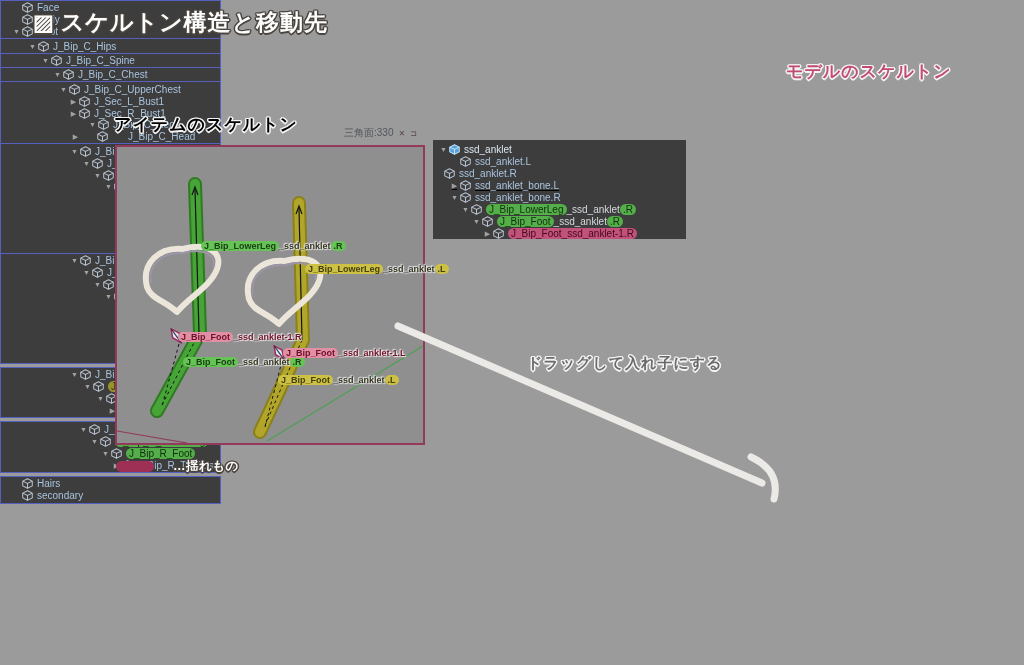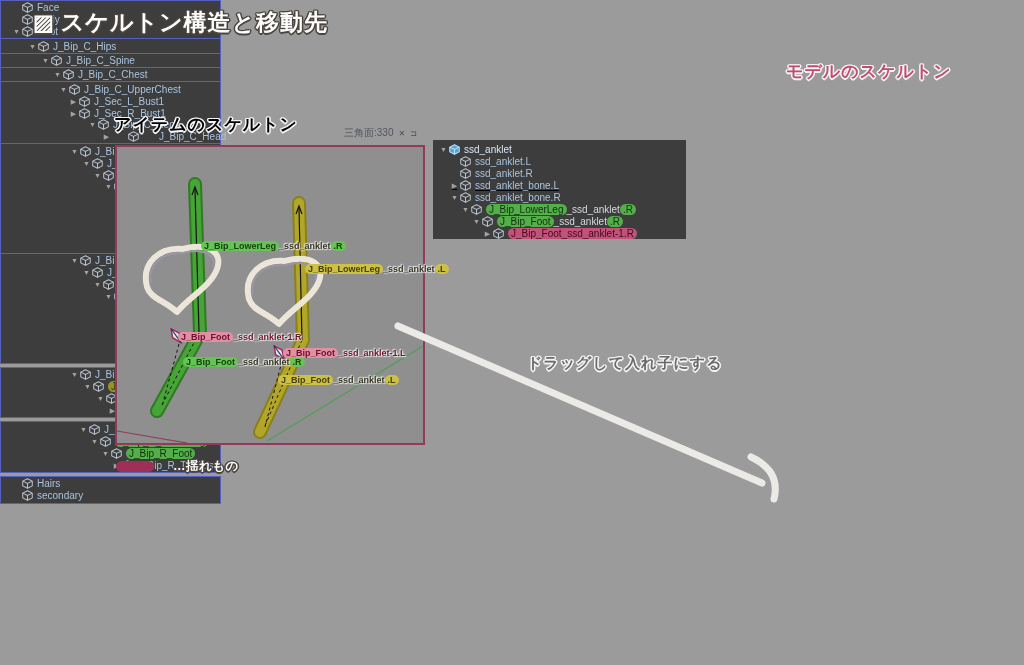--- a/index.html
+++ b/index.html
@@ -148,21 +148,21 @@
     <div class="tree-row" style="padding-left: 16px;">
       <span class="arrow"></span>
       <span class="cube">
         <svg width="11" height="11" viewBox="0 0 12 12">
           <polygon points="6,0.8 11.2,3.4 11.2,8.6 6,11.2 0.8,8.6 0.8,3.4" fill="none" stroke="#b9c3cf" stroke-width="1.1" stroke-linejoin="round"></polygon>
           <path d="M0.8,3.4 L6,6 L11.2,3.4 M6,6 L6,11.2" fill="none" stroke="#b9c3cf" stroke-width="1.1"></path>
         </svg>
       </span>
       <span class="lbl"><span>ssd_anklet.L</span></span>
     </div>
-    <div class="tree-row" style="padding-left: 16px;">
+    <div class="tree-row" style="padding-left: 0;">
       <span class="arrow"></span>
       <span class="cube">
         <svg width="11" height="11" viewBox="0 0 12 12">
           <polygon points="6,0.8 11.2,3.4 11.2,8.6 6,11.2 0.8,8.6 0.8,3.4" fill="none" stroke="#b9c3cf" stroke-width="1.1" stroke-linejoin="round"></polygon>
           <path d="M0.8,3.4 L6,6 L11.2,3.4 M6,6 L6,11.2" fill="none" stroke="#b9c3cf" stroke-width="1.1"></path>
         </svg>
       </span>
       <span class="lbl"><span>ssd_anklet.R</span></span>
     </div>
     <div class="tree-row" style="padding-left: 16px; text-decoration: underline;">
@@ -320,21 +320,21 @@
       <div class="tree-row" style="padding-left: 68px; margin-left: 18px;">
         <span class="arrow">▼</span>
         <span class="cube">
           <svg width="11" height="11" viewBox="0 0 12 12">
             <polygon points="6,0.8 11.2,3.4 11.2,8.6 6,11.2 0.8,8.6 0.8,3.4" fill="none" stroke="#b9c3cf" stroke-width="1.1" stroke-linejoin="round"></polygon>
             <path d="M0.8,3.4 L6,6 L11.2,3.4 M6,6 L6,11.2" fill="none" stroke="#b9c3cf" stroke-width="1.1"></path>
           </svg>
         </span>
         <span class="lbl"><span>J_Bip_C_Neck</span></span>
       </div>
-      <div class="tree-row" style="padding-left: 100px; gap: 16px;">
+      <div class="tree-row" style="padding-left: 69px; gap: 16px;">
         <span class="arrow">▶</span>
         <span class="cube">
           <svg width="11" height="11" viewBox="0 0 12 12">
             <polygon points="6,0.8 11.2,3.4 11.2,8.6 6,11.2 0.8,8.6 0.8,3.4" fill="none" stroke="#b9c3cf" stroke-width="1.1" stroke-linejoin="round"></polygon>
             <path d="M0.8,3.4 L6,6 L11.2,3.4 M6,6 L6,11.2" fill="none" stroke="#b9c3cf" stroke-width="1.1"></path>
           </svg>
         </span>
         <span class="lbl"><span>J_Bip_C_Head</span></span>
       </div>
     </div>

